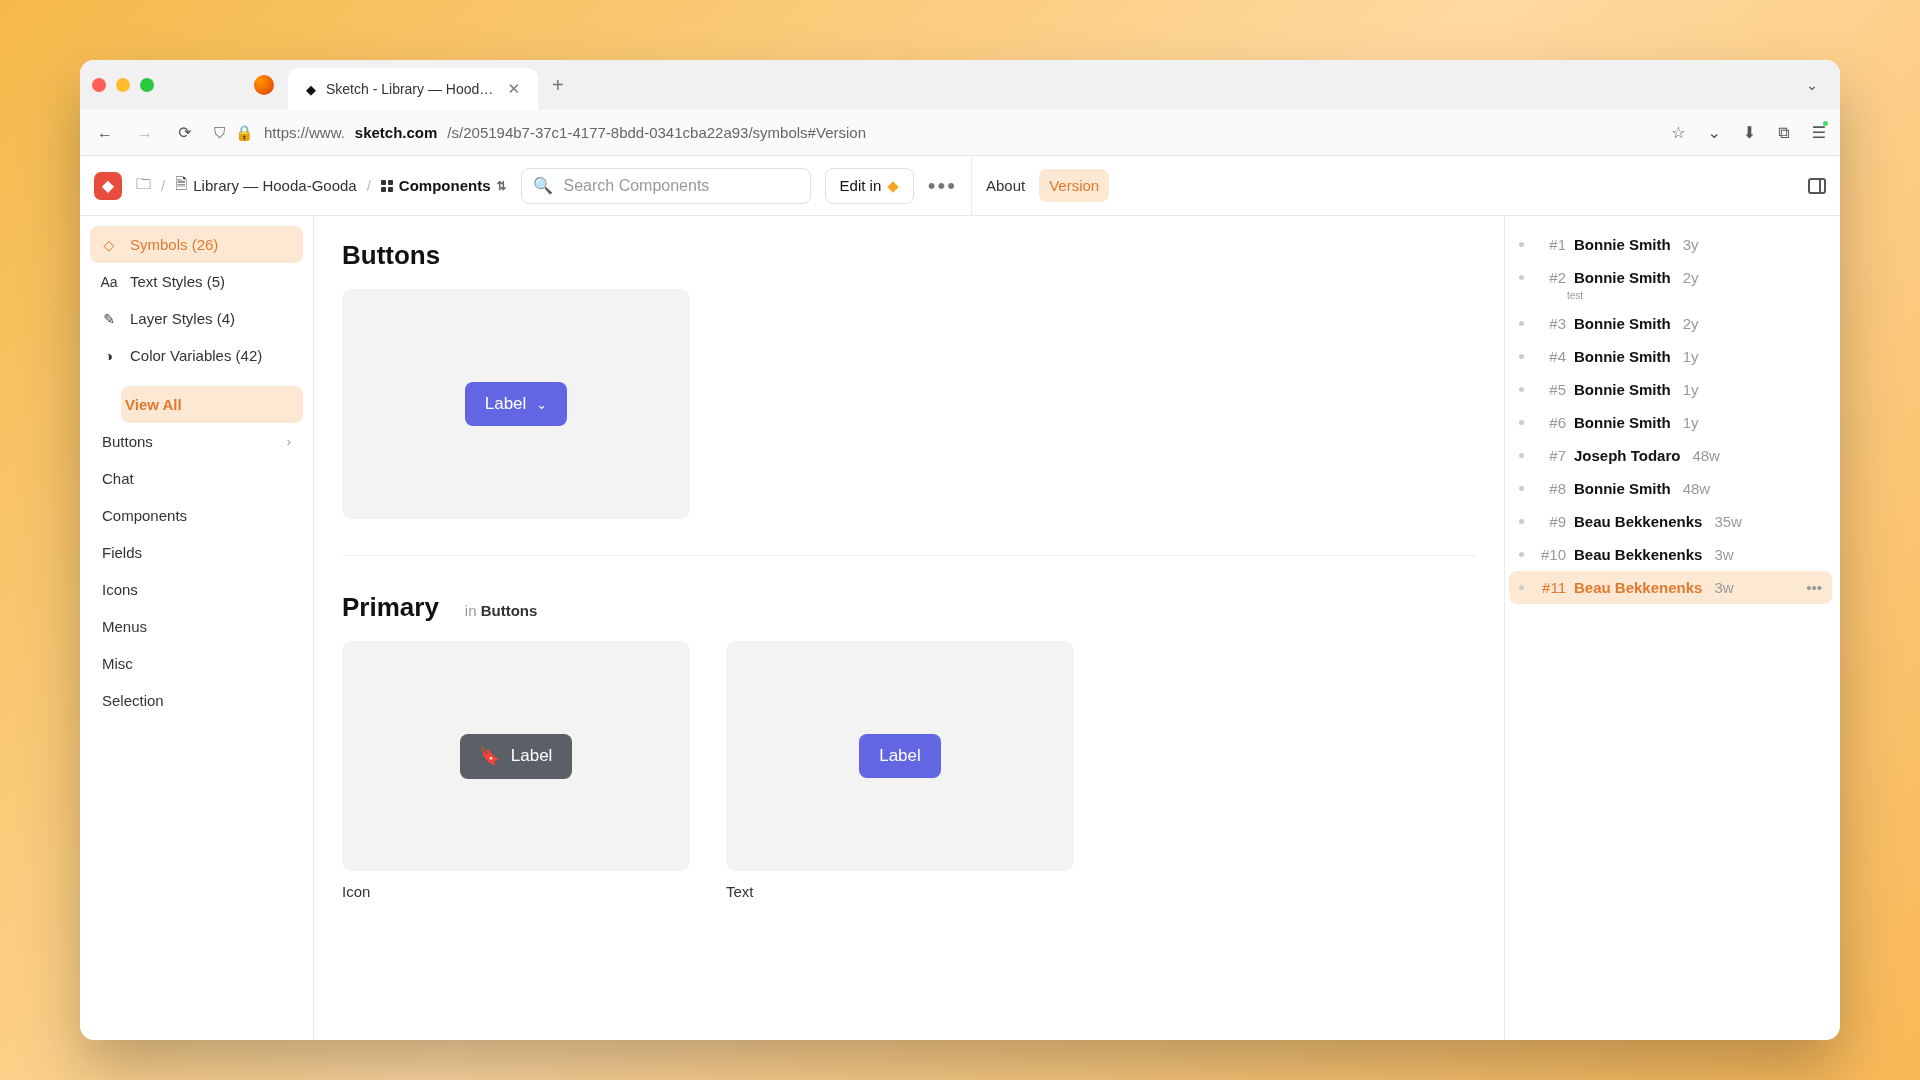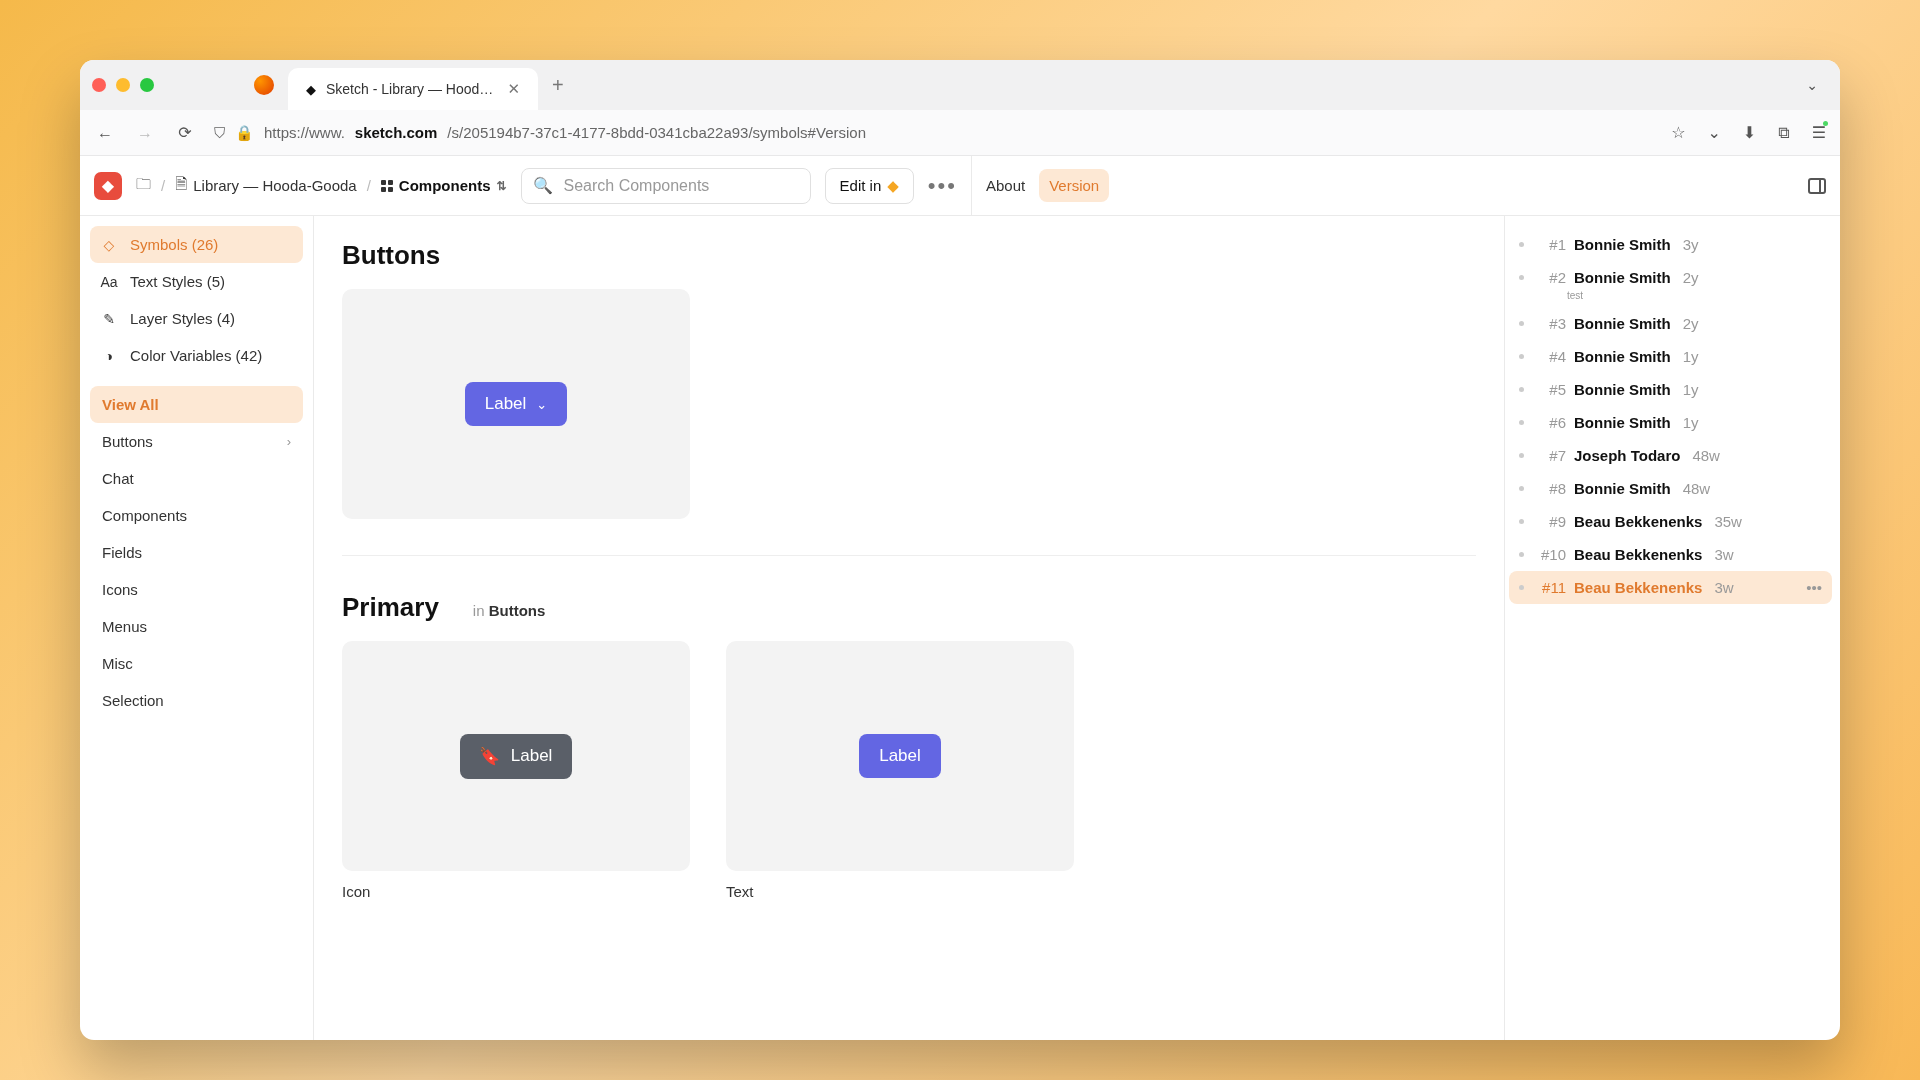--- a/index.html
+++ b/index.html
@@ -105,35 +105,35 @@
 .panel-icon { width:18px; height:16px; border:2px solid #555; border-radius:3px; position:relative; }
 .panel-icon::after { content:""; position:absolute; right:3px; top:0; bottom:0; width:2px; background:#555; }
 
 .body { flex:1; display:flex; min-height:0; }
 .sidebar { width:234px; border-right:1px solid #eaeaea; padding:10px; }
 .side-item { display:flex; align-items:center; gap:12px; padding:10px 10px; border-radius:8px; font-size:15px; color:#333; }
 .side-item.active { background:#fde8d4; color:#e07a2e; font-weight:500; }
 .side-icon { width:18px; text-align:center; font-size:14px; }
 .side-item.active .side-icon { color:#e07a2e; }
 .side-sep { height:12px; }
-.view-all { background:#fde8d4; color:#e07a2e; font-weight:600; border-radius:8px; padding:10px 12px; font-size:15px; }
+.view-all { background:#fde8d4; color:#e07a2e; font-weight:600; border-radius:8px; padding:10px 4px; font-size:15px;margin-left:31px; }
 .cat-item { padding:10px 12px; font-size:15px; color:#333; display:flex; align-items:center; }
 .cat-item .chev { margin-left:auto; color:#999; font-size:13px; }
 
 .main { flex:1; padding:24px 28px; overflow:hidden; }
 .section-title { font-size:26px; font-weight:800; color:#111; margin-bottom:18px; }
 .card { width:348px; height:230px; background:#f3f3f3; border-radius:10px; display:flex; align-items:center; justify-content:center; }
 .btn { border-radius:8px; padding:12px 20px; font-size:17px; font-weight:500; display:flex; align-items:center; gap:10px; }
 .btn.purple { background:#6366e3; color:#fff; }
 .btn.gray { background:#5a5f68; color:#fff; }
 .btn .chev { font-size:13px; }
 .card-label { font-size:15px; color:#333; margin-top:12px; }
 .divider { height:1px; background:#eee; margin:36px 0; }
 .row { display:flex; gap:36px; }
-.sub { display:flex; align-items:baseline; gap:10px; margin-bottom:18px; }
+.sub { display:flex; align-items:baseline; gap:2px; margin-bottom:18px; }
 .in-text { font-size:15px; color:#999;margin-left:24px; }
 .in-text b { color:#333; font-weight:600; }
 
 .versions { width:336px; border-left:1px solid #eaeaea; padding:12px 8px 12px 4px; overflow:hidden; }
 .v-item { display:flex; align-items:center; gap:8px; padding:8px 10px; border-radius:8px; font-size:15px; }
 .v-item.active { background:#fde8d4; }
 .v-dot { width:5px; height:5px; background:#ccc; border-radius:50%; flex-shrink:0; }
 .v-num { color:#999; width:34px; text-align:right; }
 .v-item.active .v-num { color:#e07a2e; }
 .v-name { color:#111; font-weight:600;text-align:right; }

